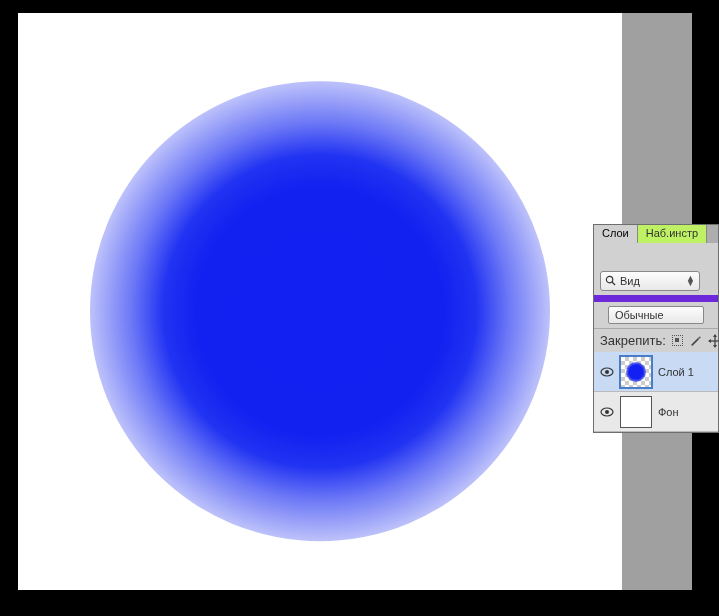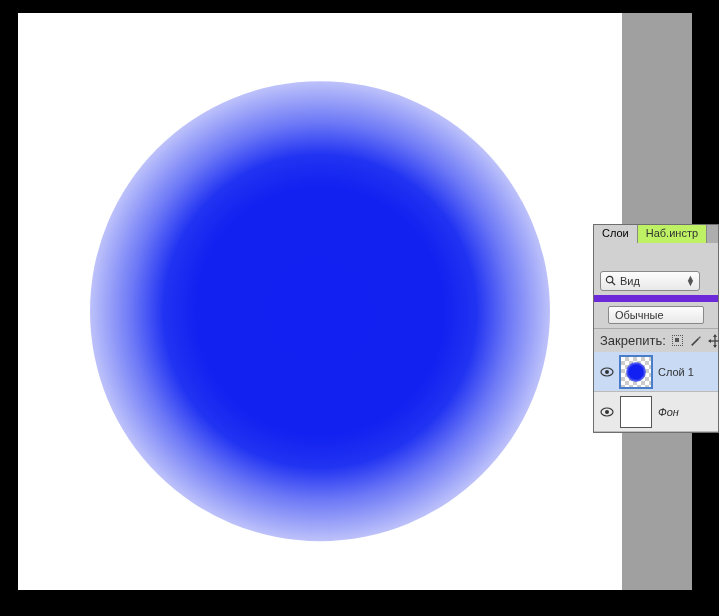--- a/index.html
+++ b/index.html
@@ -192,21 +192,20 @@
       border-radius: 50%;
       background: radial-gradient(circle, #1221f1 0%, #1221f1 50%, rgba(18,33,241,0.3) 80%, transparent 100%);
       position: relative;
       z-index: 1;
     }
     .layer-name {
       font-size: 11px;
       color: #333;
     }
     .layer-name.italic {
-      font-style: italic;
     }
     .dotted-box {
       width: 11px;
       height: 11px;
       border: 1px dotted #555;
       position: relative;
     }
     .dotted-box::after {
       content: '';
       position: absolute;

